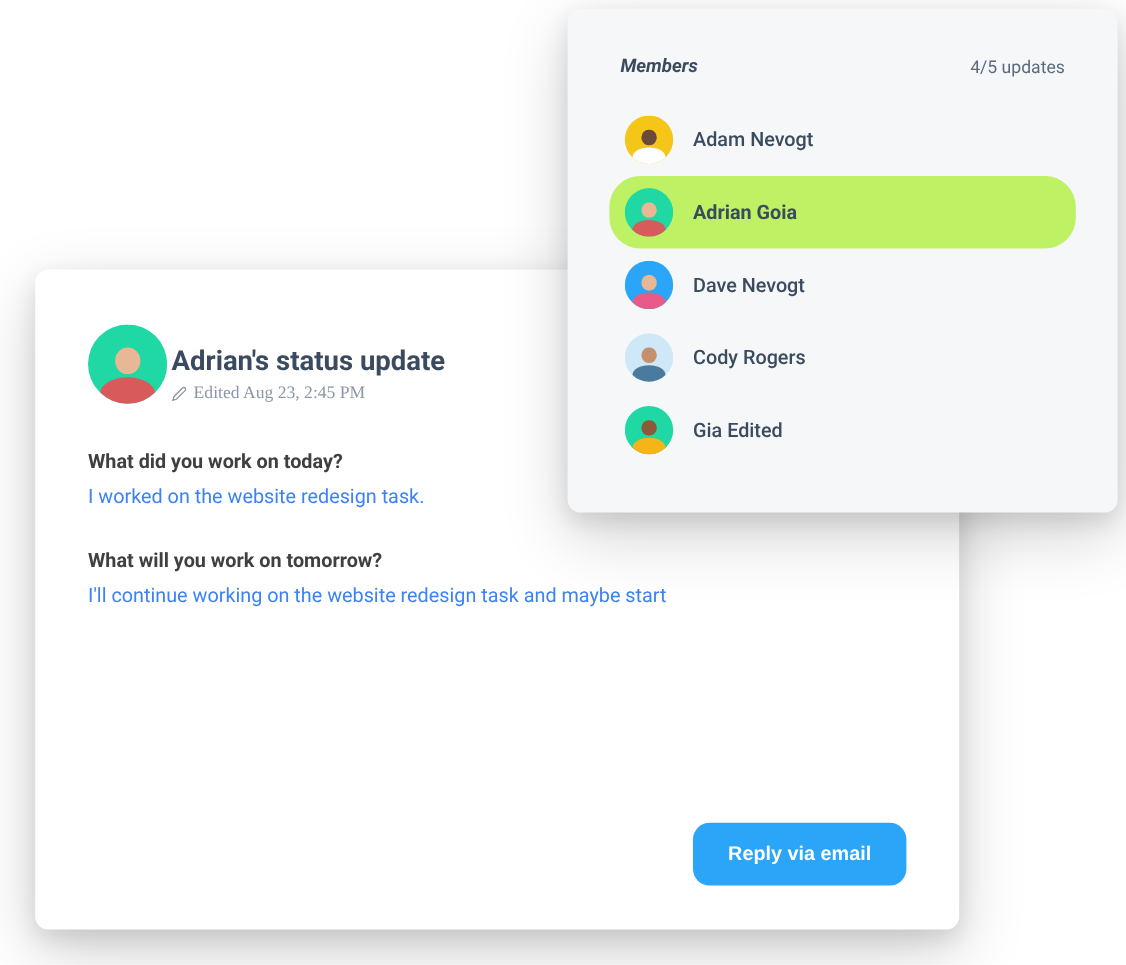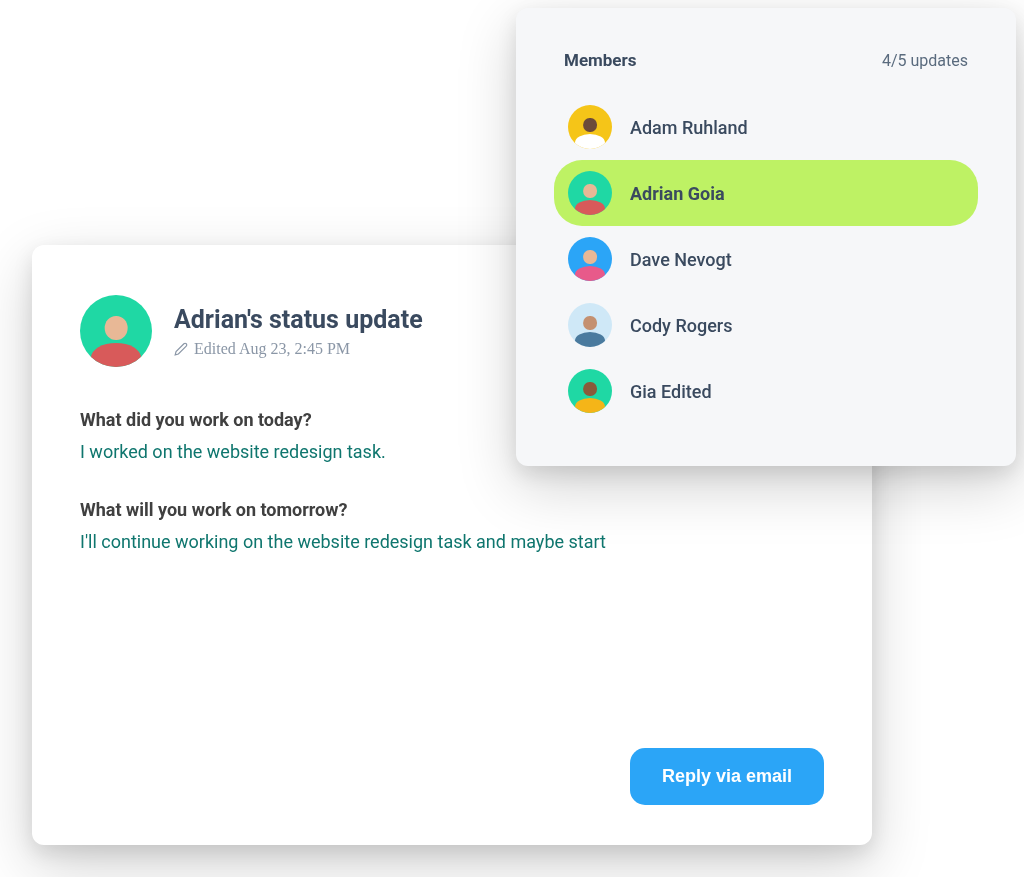--- a/index.html
+++ b/index.html
@@ -20,22 +20,22 @@
       top: 245px;
       width: 840px;
       height: 600px;
       background: #ffffff;
       border-radius: 12px;
       box-shadow: 0 20px 60px rgba(0,0,0,0.18), 0 8px 20px rgba(0,0,0,0.1);
       padding: 50px 48px 40px 48px;
     }
     .status-header {
       display: flex;
-      align-items: center;
-      gap: 22px;
+      align-items: flex-end;
+      gap: 4px;
       margin-bottom: 42px;
     }
     .avatar-large {
       width: 72px;
       height: 72px;
       border-radius: 50%;
       flex-shrink: 0;
       position: relative;
       overflow: hidden;
     }
@@ -61,21 +61,21 @@
       margin-bottom: 34px;
     }
     .question {
       font-size: 18px;
       font-weight: 700;
       color: #404040;
       margin-bottom: 8px;
     }
     .answer {
       font-size: 18px;
-      color: #0f766e;
+      color: #3b82f6;
       line-height: 1.5;
     }
     .reply-button {
       position: absolute;
       right: 48px;
       bottom: 40px;
       background: #2ba5f7;
       color: #ffffff;
       font-size: 18px;
       font-weight: 600;
@@ -98,20 +98,21 @@
       display: flex;
       justify-content: space-between;
       align-items: center;
       margin-bottom: 24px;
       padding: 0 10px;
     }
     .members-title {
       font-size: 17px;
       font-weight: 700;
       color: #3a4a5f;
+      font-style: italic;
     }
     .members-count {
       font-size: 16px;
       color: #5a6b7e;
     }
     .member-item {
       display: flex;
       align-items: center;
       gap: 18px;
       padding: 11px 14px;
@@ -214,21 +215,21 @@
 
   <div class="member-item">
     <div class="avatar-small">
       <div class="avatar-bg" style="background:#f5c518;">
         <div class="avatar-person">
           <div class="avatar-head" style="background:#6b4a3a;"></div>
           <div class="avatar-body" style="background:#ffffff;"></div>
         </div>
       </div>
     </div>
-    <div class="member-name">Adam Ruhland</div>
+    <div class="member-name">Adam Nevogt</div>
   </div>
 
   <div class="member-item selected">
     <div class="avatar-small">
       <div class="avatar-bg" style="background:#1fd8a4;">
         <div class="avatar-person">
           <div class="avatar-head" style="background:#e8b896;"></div>
           <div class="avatar-body" style="background:#d85a5a;"></div>
         </div>
       </div>

